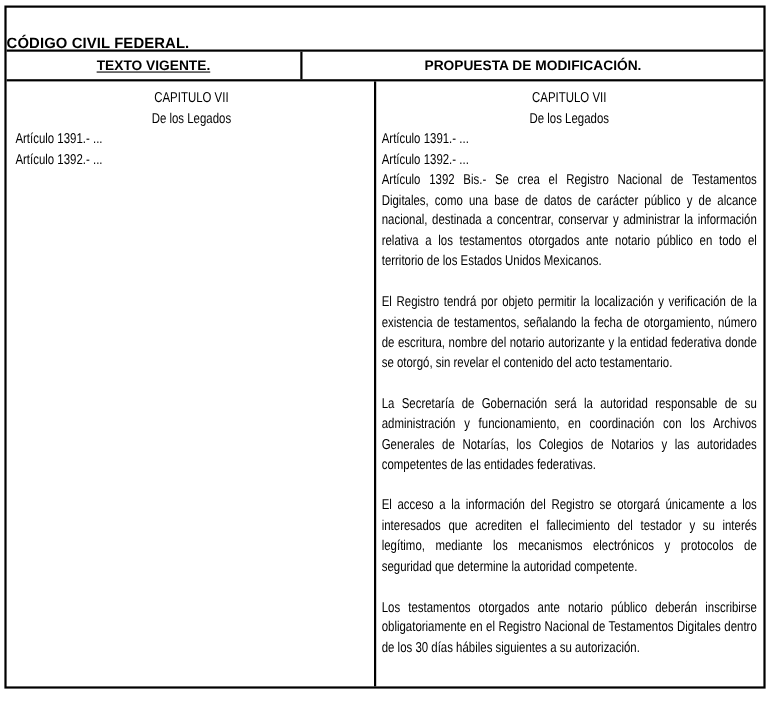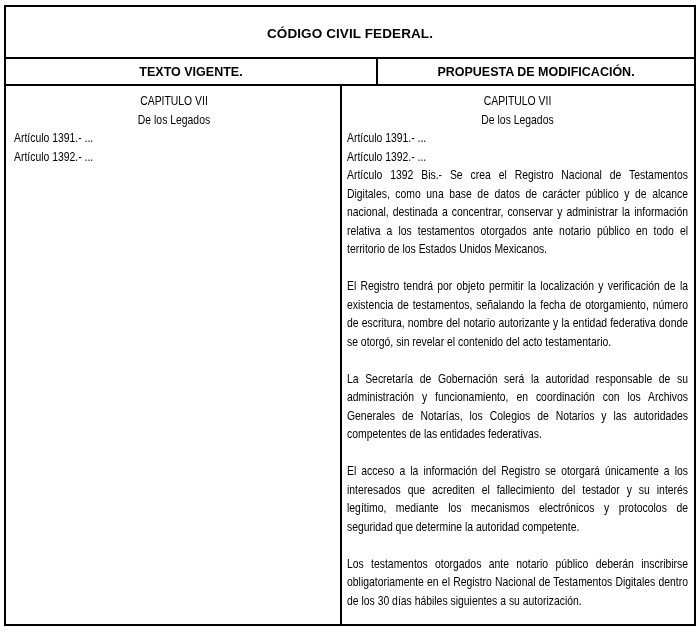--- a/index.html
+++ b/index.html
@@ -17,40 +17,38 @@
     width: 692px; height: 621px;
     border: 2px solid #000000;
     background: #ffffff;
     display: flex; flex-direction: column;
   }
 
   
   .title-row {
     height: 40px;
     border-bottom: 2px solid #000000;
-    padding-top: 7px;
-    text-align: center;
-    margin-top: 12px;
+    padding-top: 25px;
   }
   .doc-title {
     font-size: 13.5px; font-weight: 700; letter-spacing: 0.1px;
   }
 
   
   .header-row {
     height: 27px;
     border-bottom: 2px solid #000000;
     display: flex;
   }
   .hcell {
     padding-top: 6px;
     text-align: center;
     font-size: 12.5px; font-weight: 700;
   }
-  .hcell-left { width: 372px; border-right: 2px solid #000000; }
+  .hcell-left { width: 269px; border-right: 2px solid #000000; text-decoration: underline; }
   .hcell-right { flex: 1; text-align: center; }
 
   
   .body-row { flex: 1; display: flex; min-height: 0; }
   .bcell {
     font-size: 13px; font-weight: 400;
     line-height: 18.5px;
     overflow: hidden;
   }
   .bcell-left {

